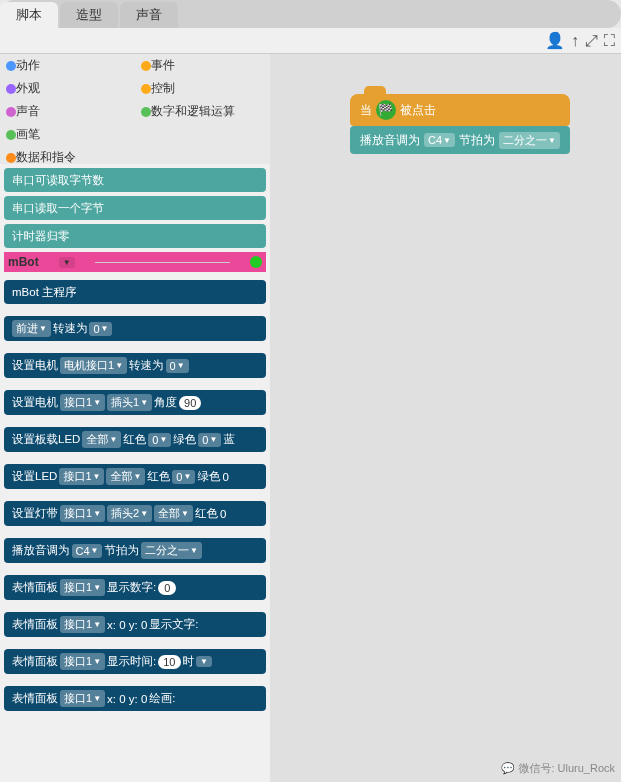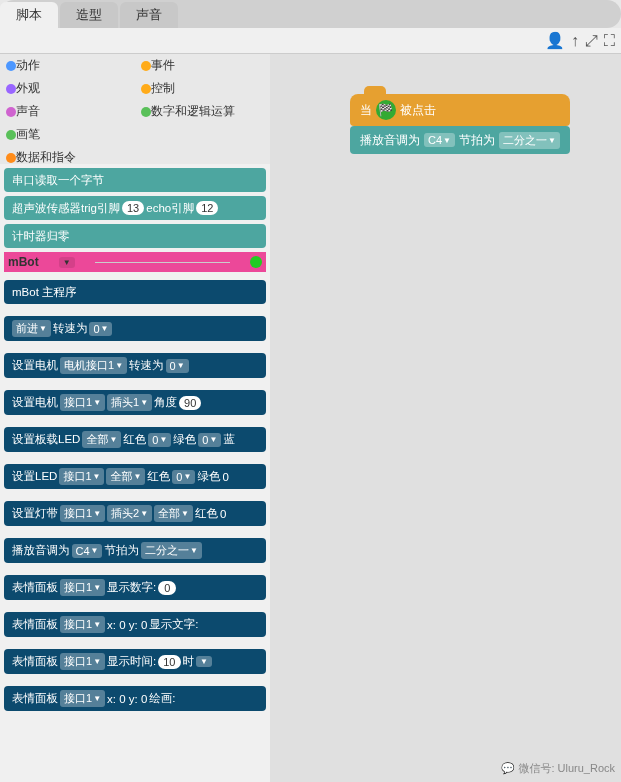--- a/index.html
+++ b/index.html
@@ -265,27 +265,24 @@
           <span class="dot" style="background:#59c059"></span>
           <span>数字和逻辑运算</span>
         </div>
       </div>
     </div>
 
     <div class="blocks-area">
 
       
       <div class="block block-teal">
+        <span>串口可读取字节数</span>
+      </div>
+      <div class="block block-teal">
         <span>串口读取一个字节</span>
-      </div>
-      <div class="block block-teal">
-        <span>超声波传感器trig引脚</span>
-        <span class="block-input">13</span>
-        <span>echo引脚</span>
-        <span class="block-input">12</span>
       </div>
       <div class="block block-teal">
         <span>计时器归零</span>
       </div>
 
       
       <div class="mbot-divider">
         <span class="mbot-label">mBot</span>
         <span class="block-dropdown" style="color:#333; background: rgba(0,0,0,0.1);"></span>
         <div class="mbot-line"></div>

